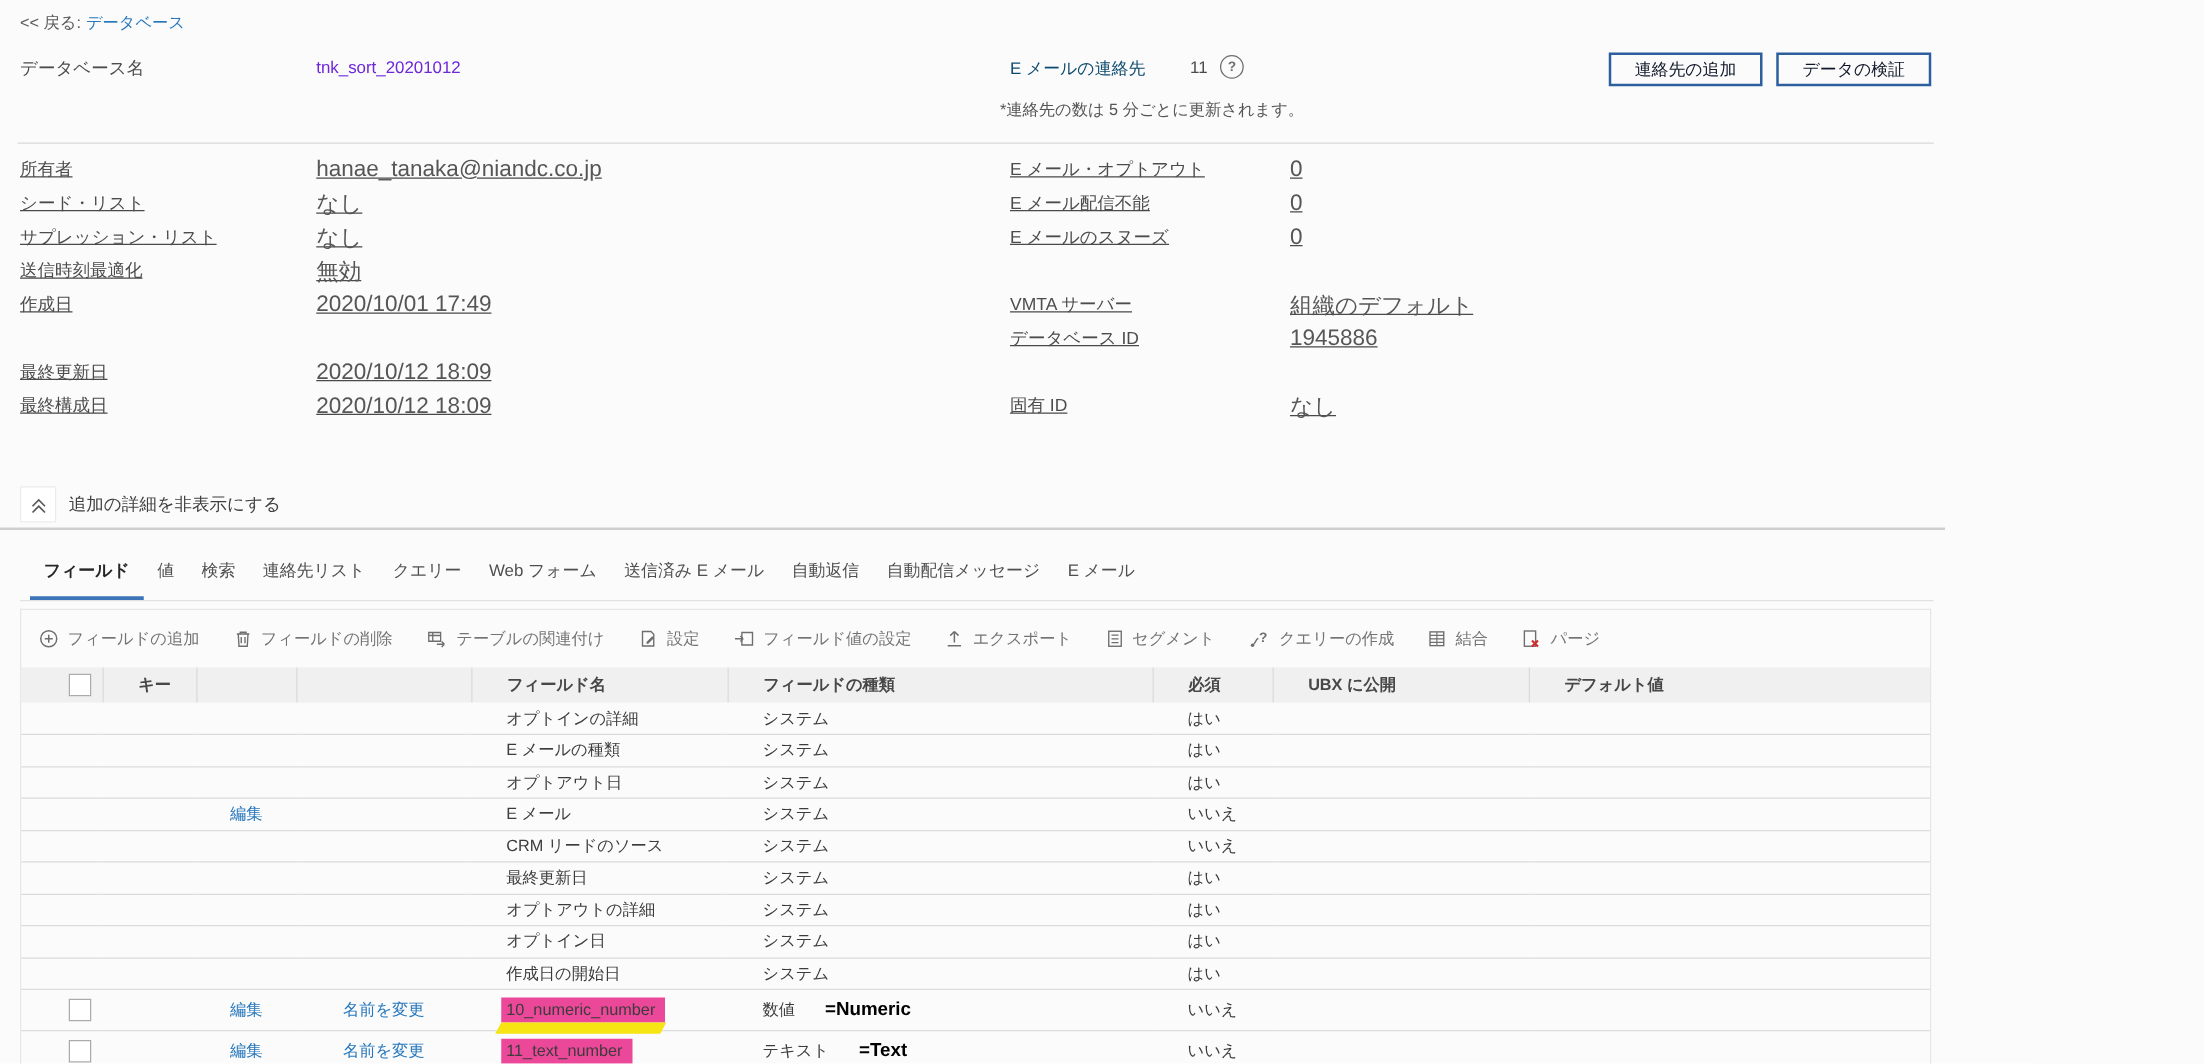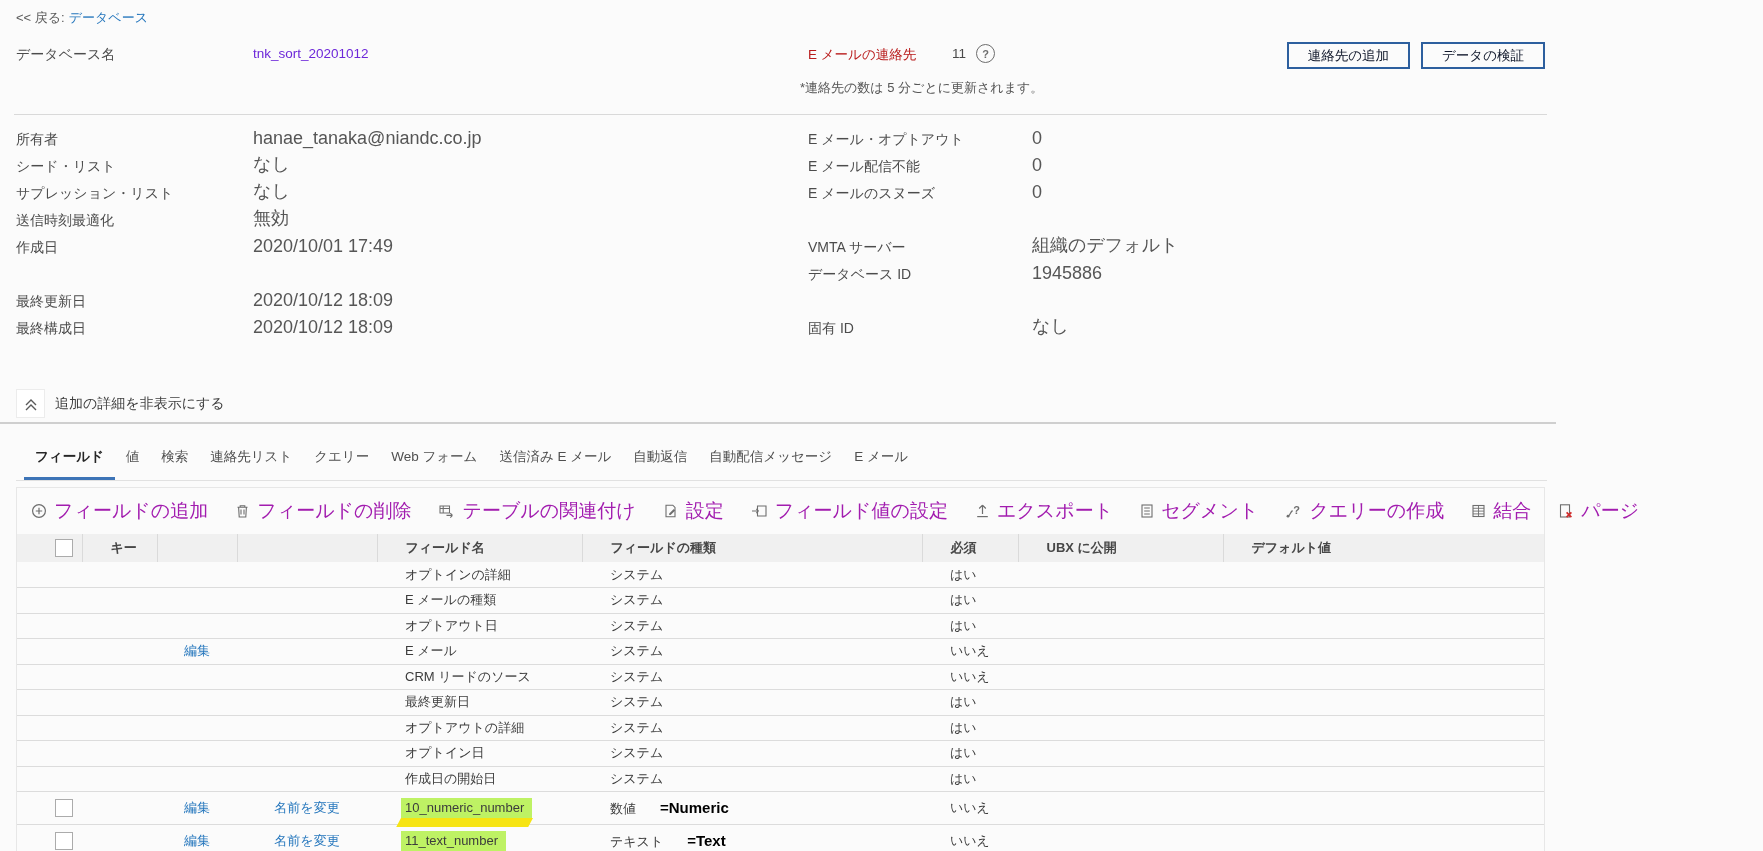--- a/index.html
+++ b/index.html
@@ -8,40 +8,40 @@
     background:#fbfbfb;
     font-family:"Liberation Sans","DejaVu Sans",sans-serif;
     color:#4a4a4a; font-size:13.5px;
   }
   a,.link{color:#2677bd; text-decoration:none; cursor:pointer;}
   
   .backbar{position:absolute; left:16px; top:9px; font-size:13px; color:#5a5a5a;}
   .backbar .link{margin-left:4px;}
   .dbname-label{position:absolute; left:16px; top:46px; font-size:14px; color:#4c4c4c;}
   .dbname-value{position:absolute; left:253px; top:46px; font-size:13.5px; color:#6d28d9;}
-  .contacts-label{position:absolute; left:808px; top:46px; color:#b91c1c;}
+  .contacts-label{position:absolute; left:808px; top:46px; color:#0c4a6e;}
   .contacts-count{position:absolute; left:952px; top:46px; color:#4a4a4a;}
   .help-icon{
     position:absolute; left:976px; top:44px; width:17px; height:17px;
     border:1.5px solid #6d6d6d; border-radius:50%; color:#6d6d6d;
     font-size:11px; font-weight:bold; display:flex; align-items:center; justify-content:center;
     cursor:pointer; background:transparent;
   }
   .contacts-note{position:absolute; left:800px; top:79px; font-size:13px; color:#555;}
   .topbuttons{position:absolute; top:42px; right:218px; display:flex; gap:11px;}
   .btn{
     height:27px; padding:0 19px; display:inline-flex; align-items:center; justify-content:center;
     border:2px solid #2d5f9e; color:#0f172a; background:transparent; font-size:13.5px;
     font-family:inherit; cursor:pointer; white-space:nowrap;
   }
   .hr1{position:absolute; left:14px; top:114px; width:1533px; height:0; border-top:1px solid #d9d9d9;}
   
   .details-left{position:absolute; left:16px; top:122px; width:720px;}
   .details-right{position:absolute; left:808px; top:122px; width:700px;}
-  .drow{height:27px; display:flex; align-items:flex-end;}
+  .drow{height:27px; display:flex; align-items:center;text-decoration:underline;}
   .drow .dlabel{width:237px; flex:none; color:#4c4c4c; font-size:14px;}
   .details-right .drow .dlabel{width:224px;}
   .drow .dvalue{color:#565656; font-size:18px;}
   .dspacer{height:27px;}
   
   .collapse{position:absolute; left:16px; top:389px; display:flex; align-items:center; cursor:pointer;}
   .collapse .chev{
     width:27px; height:27px; background:#ffffff; border:1px solid #ececec;
     display:flex; align-items:center; justify-content:center; flex:none;
   }
@@ -50,41 +50,41 @@
   
   .tabs{position:absolute; left:16px; top:436px; width:1531px; display:flex; border-bottom:1px solid #e1e1e1;}
   .tab{padding:12px 11px 14px 11px; font-size:13.5px; color:#4f4f4f; cursor:pointer; white-space:nowrap;}
   .tab:first-child{margin-left:8px;}
   .tab.active{font-weight:bold; color:#262626; border-bottom:3px solid #3d74b7; padding-bottom:11px;}
   
   .panel{position:absolute; left:16px; top:487px; width:1529px; height:370px;
          border:1px solid #e7e7e7; border-bottom:none; box-sizing:border-box; background:transparent;}
   .toolbar{display:flex; align-items:center; gap:27px; margin:13px 0 0 14px; height:20px;}
   .toolbar .titem{display:flex; align-items:center; gap:7px; cursor:pointer; white-space:nowrap;}
-  .toolbar .titem .tlabel{font-size:19px; color:#a21caf;}
+  .toolbar .titem .tlabel{font-size:13px; color:#737373;}
   .toolbar svg{display:block;}
   
   table.fields{border-collapse:collapse; table-layout:fixed; width:1527px; margin-top:13px;}
   table.fields th{
     background:#f0f0f0; height:28px; font-size:13px; font-weight:bold; color:#474747;
     text-align:left; padding:0 0 0 28px; border-left:1px solid #dadada; box-sizing:border-box;
   }
   table.fields th:first-child{border-left:none; padding-left:38px;}
   table.fields td{
     height:25.5px; font-size:13px; color:#3c3c3c; padding:0 0 0 28px;
     border-bottom:1px solid #dcdcdc; box-sizing:border-box; white-space:nowrap; overflow:visible;
   }
   table.fields td:first-child{padding-left:38px;}
   table.fields td.ctr{text-align:center; padding:0;}
   tr.tall td{height:33px;}
   .cbx{width:16px; height:16px; border:1px solid #ababab; background:#fff; display:inline-block;
        vertical-align:middle; cursor:pointer;}
   .annotation{font-weight:bold; color:#000; font-size:15px; margin-left:24px;
               font-family:"Liberation Sans","DejaVu Sans",sans-serif;}
-  .hl{position:relative; background:#bef264; padding:2px 8px 3px 4px; display:inline-block;}
+  .hl{position:relative; background:#ec4899; padding:2px 8px 3px 4px; display:inline-block;}
   .hl.streak::after{content:""; position:absolute; left:0px; top:100%; width:132px; height:9px;
                     background:#f6e413; transform:skewX(-28deg); transform-origin:left top;}
 </style>
 </head>
 <body>
 
 <div class="canvas">
 
   <div class="backbar">
     <span>&lt;&lt; 戻る:</span><span class="link">データベース</span>

